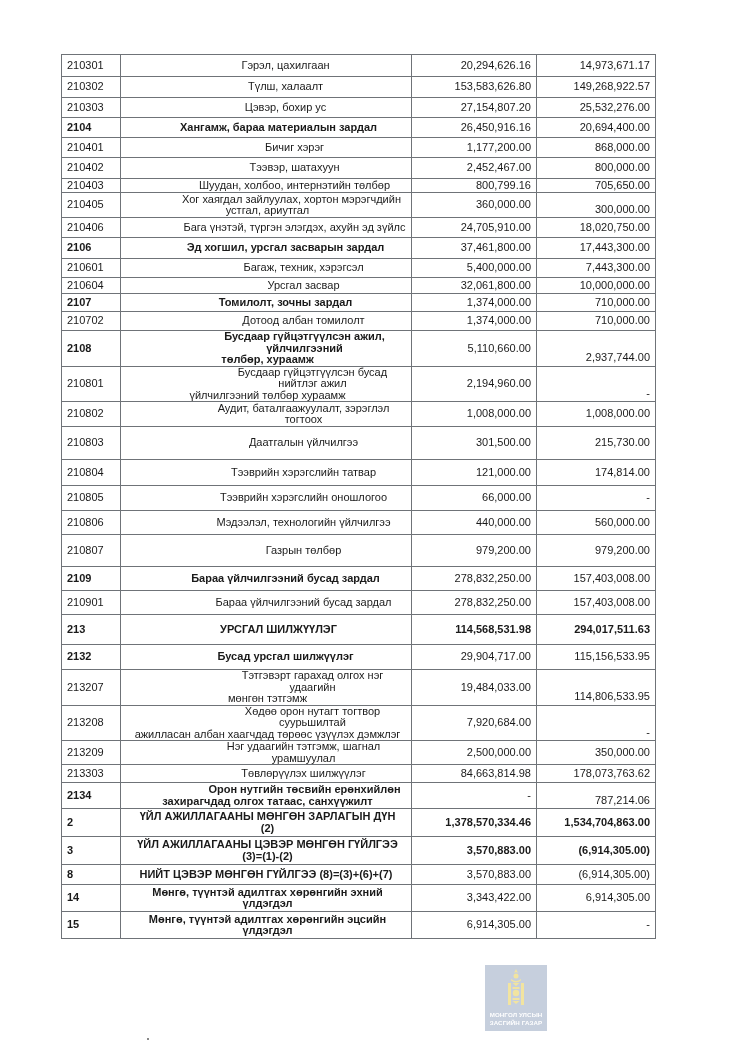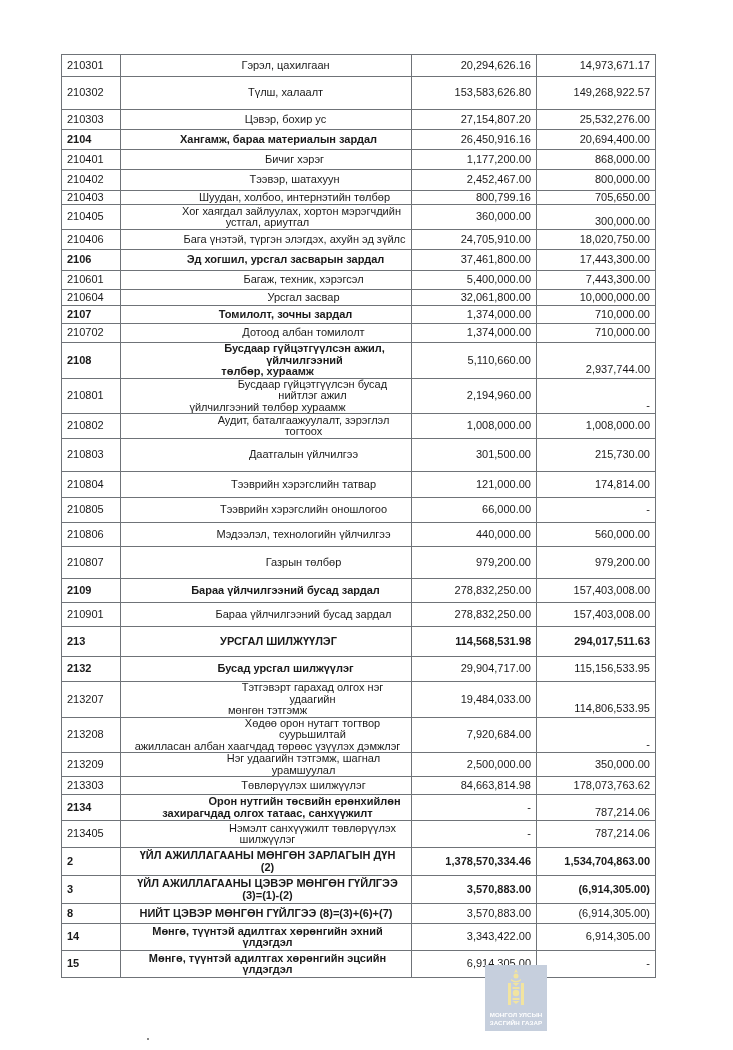--- a/index.html
+++ b/index.html
@@ -38,21 +38,21 @@
         <col class="c-a">
         <col class="c-b">
       </colgroup>
     <tbody id="tbody">
         <tr style="height: 22px;">
           <td class="code">210301</td>
           <td class="name ind2">Гэрэл, цахилгаан</td>
           <td class="num">20,294,626.16</td>
           <td class="num">14,973,671.17</td>
         </tr>
-        <tr style="height: 33px;">
+        <tr style="height: 21px;">
           <td class="code">210302</td>
           <td class="name ind2">Түлш, халаалт</td>
           <td class="num">153,583,626.80</td>
           <td class="num">149,268,922.57</td>
         </tr>
         <tr style="height: 20px;">
           <td class="code">210303</td>
           <td class="name ind2">Цэвэр, бохир ус</td>
           <td class="num">27,154,807.20</td>
           <td class="num">25,532,276.00</td>
@@ -235,29 +235,20 @@
           <td class="num">178,073,763.62</td>
         </tr>
         <tr class="bold" style="height: 26px;">
           <td class="code">2134</td>
           <td class="name" style="padding-left: 8px;">
             <span class="hang-l1 " style="display: block; padding-left: 74px;">Орон нутгийн төсвийн ерөнхийлөн</span>
             <span style="display: block;">захирагчдад олгох татаас, санхүүжилт</span>
           </td>
           <td class="num plain">-</td>
           <td class="num bottom plain">787,214.06</td>
-        </tr>
-        <tr style="height: 27px;">
-          <td class="code">213405</td>
-          <td class="name" style="padding-left: 8px;">
-            <span class="hang-l1 " style="display: block; padding-left: 90px;">Нэмэлт санхүүжилт төвлөрүүлэх</span>
-            <span style="display: block;">шилжүүлэг</span>
-          </td>
-          <td class="num">-</td>
-          <td class="num">787,214.06</td>
         </tr>
         <tr class="bold" style="height: 28px;">
           <td class="code">2</td>
           <td class="name" style="padding-left: 8px;">
             <span class="hang-l1 " style="display: block; padding-left: 0px;">ҮЙЛ АЖИЛЛАГААНЫ МӨНГӨН ЗАРЛАГЫН ДҮН</span>
             <span style="display: block;">(2)</span>
           </td>
           <td class="num">1,378,570,334.46</td>
           <td class="num">1,534,704,863.00</td>
         </tr>

